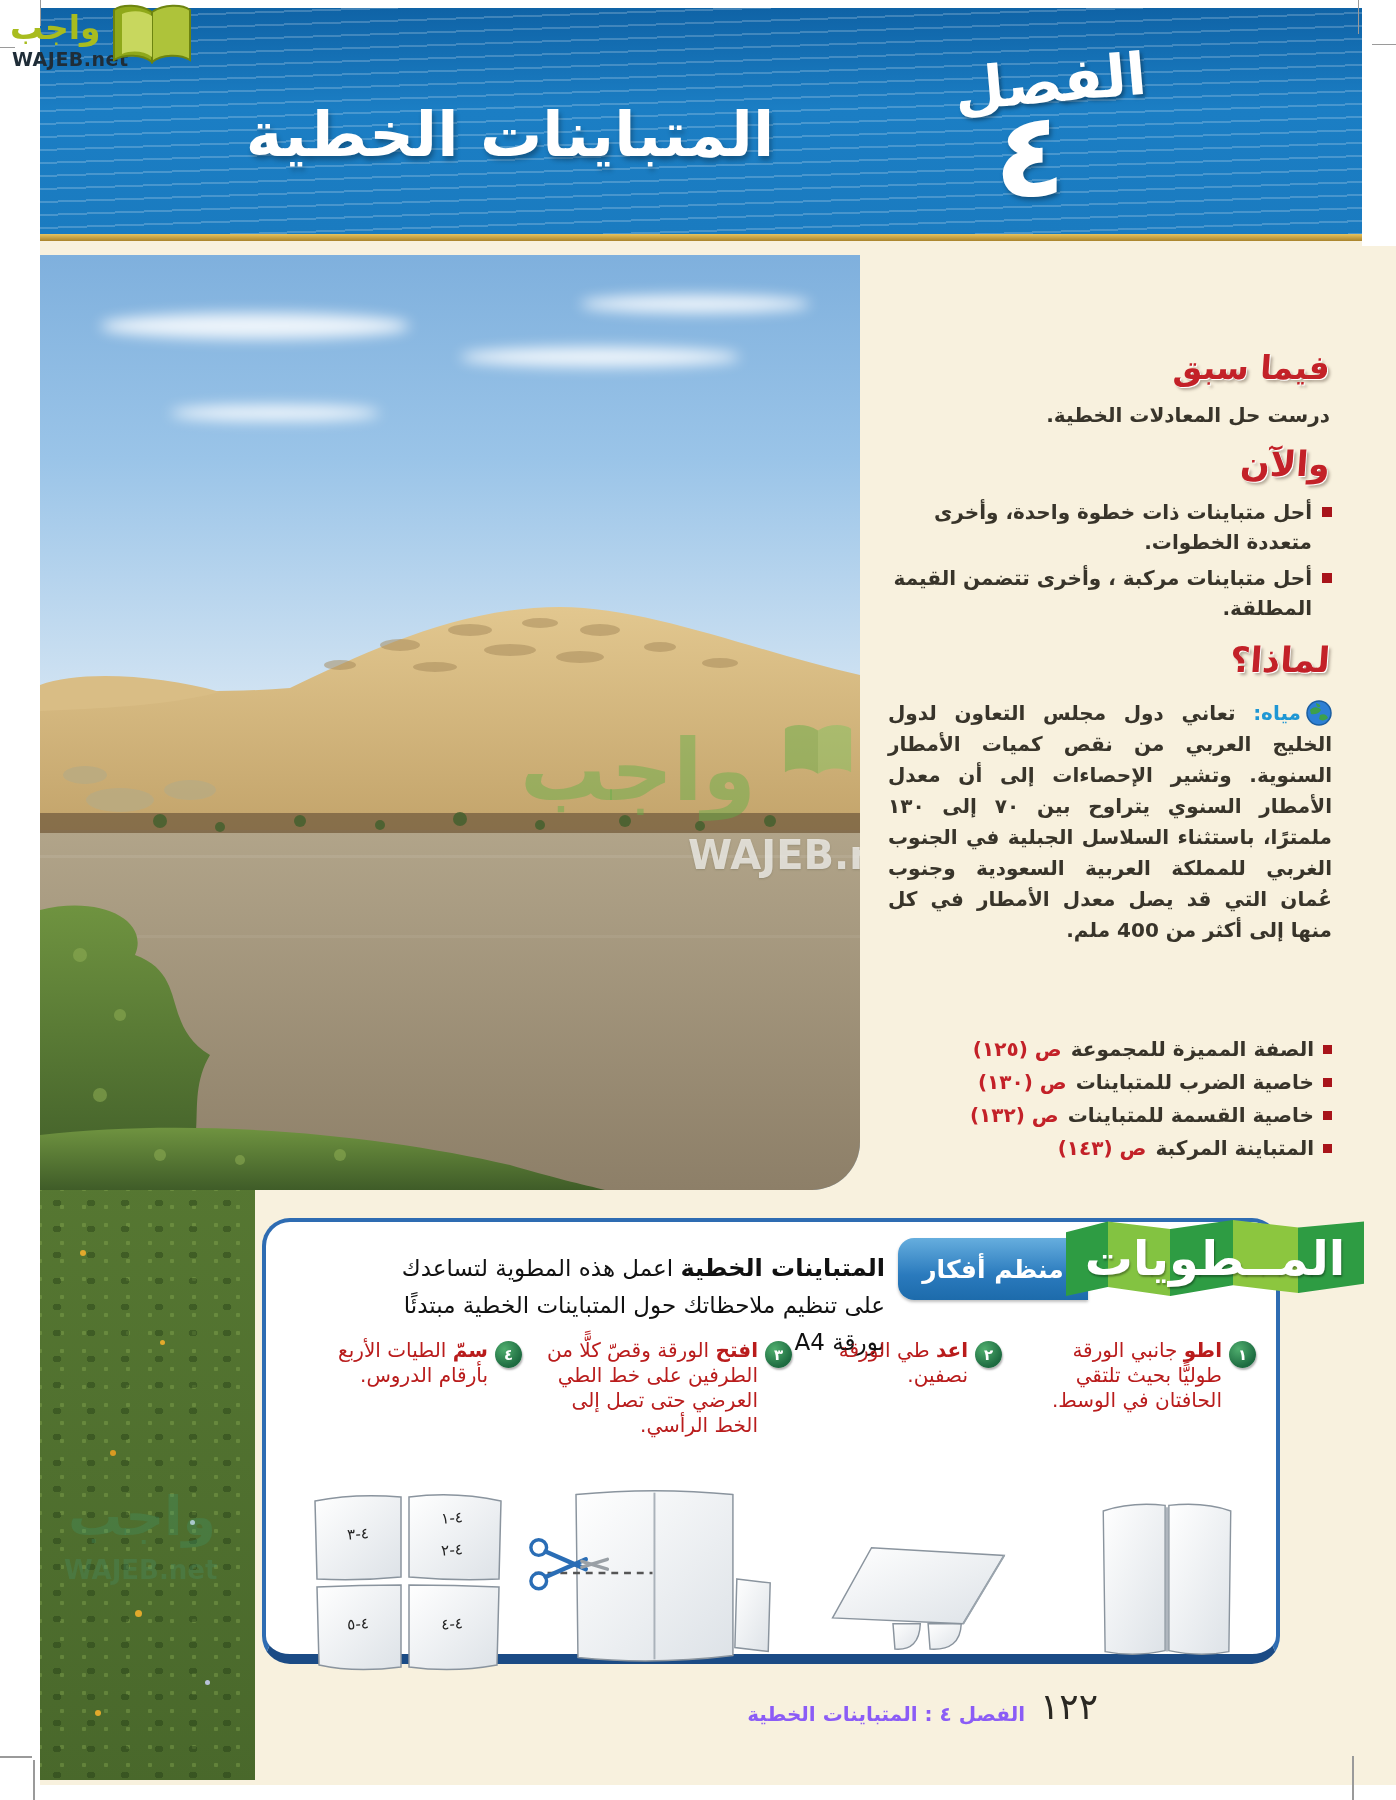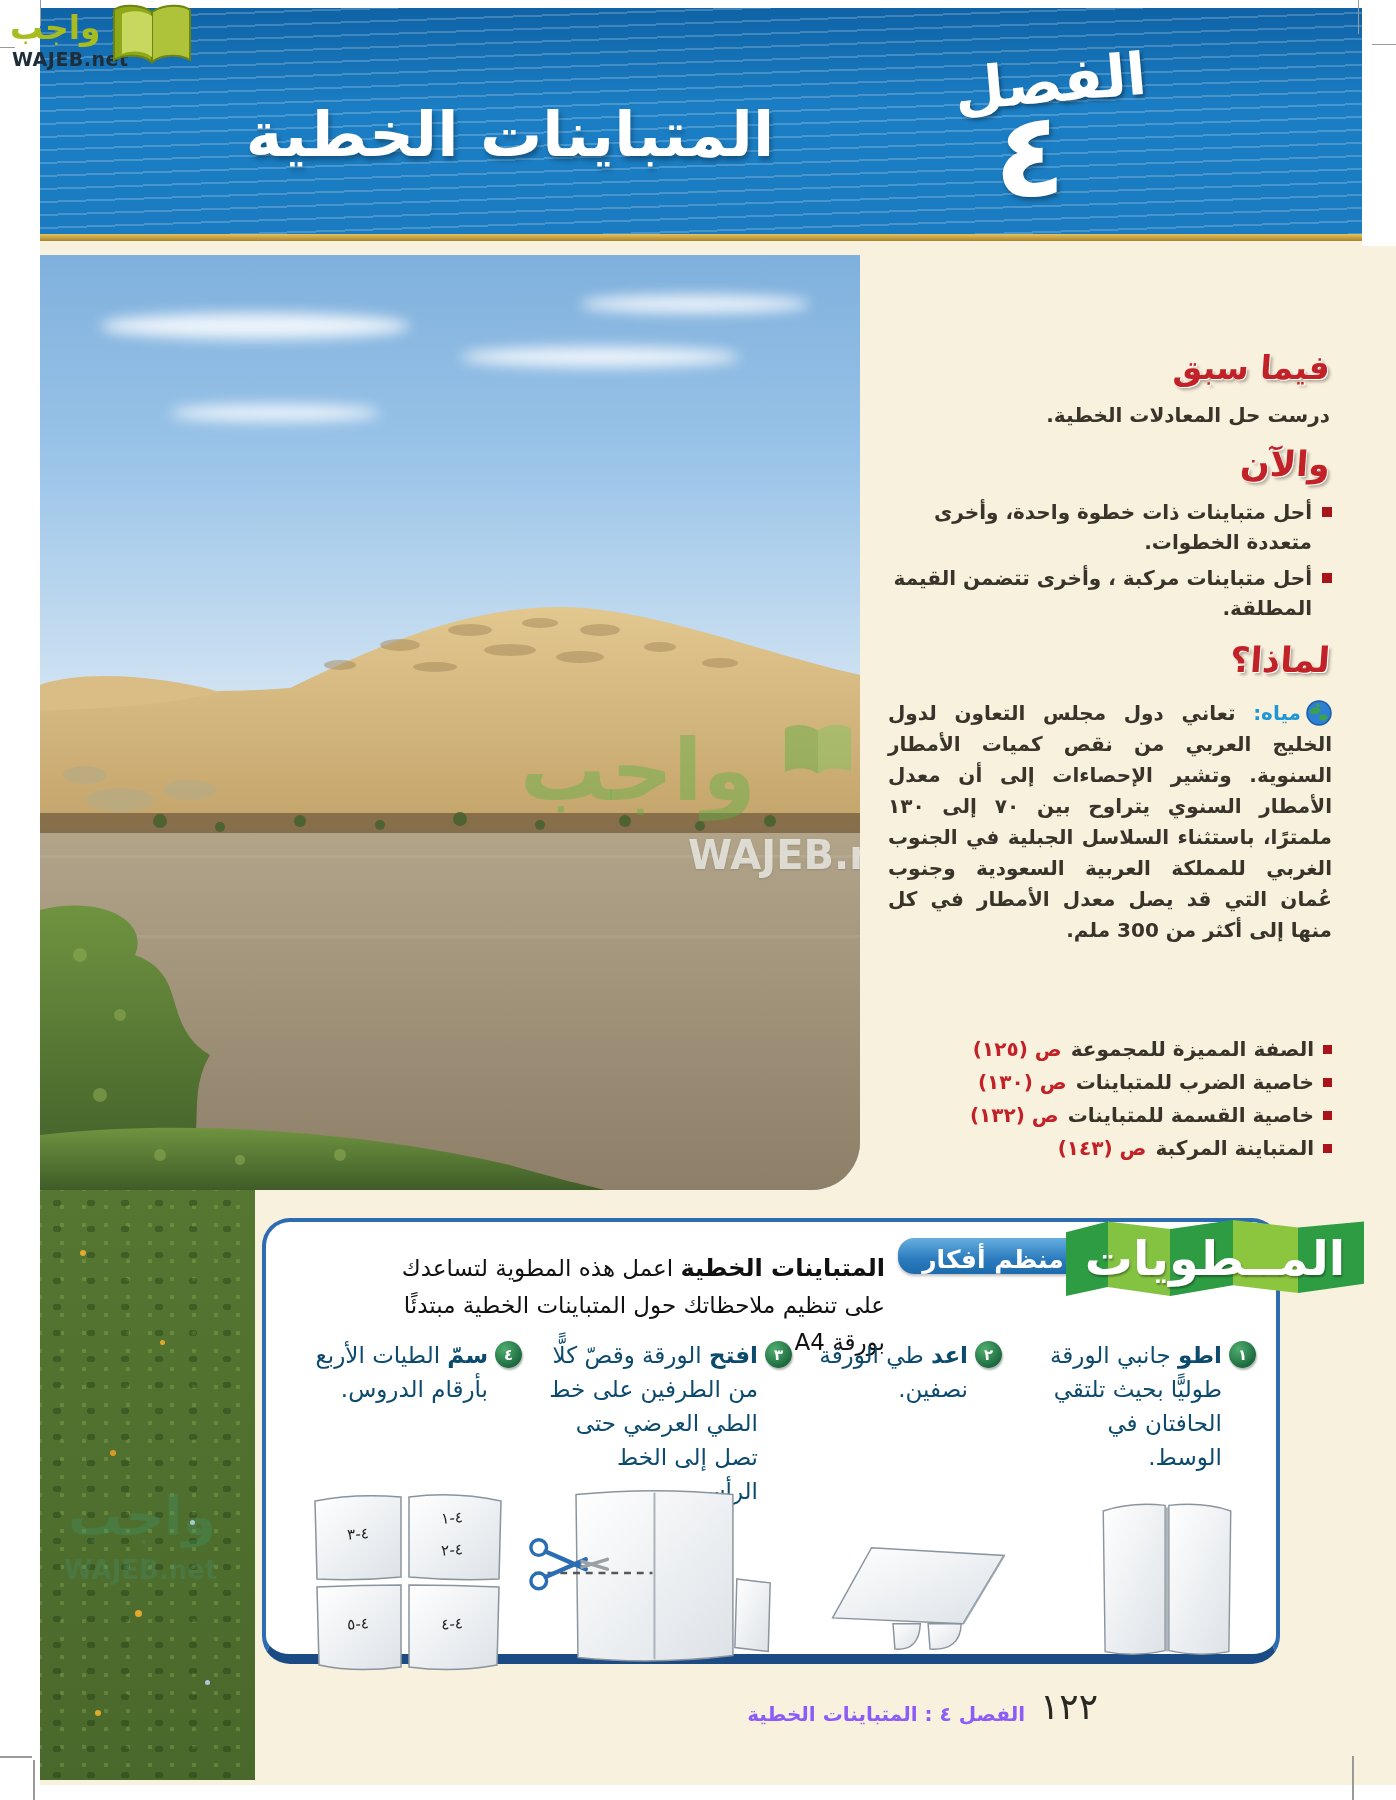--- a/index.html
+++ b/index.html
@@ -65,37 +65,37 @@
   .why-p{font-size:20px;font-weight:bold;color:#38342a;line-height:31px;text-align:justify;}
   .why-label{color:#1f97d4;font-weight:bold;}
   .vocab-h{font-size:24px;font-weight:bold;color:#1f97d4;}
   .vocab-row{display:flex;gap:9px;margin-bottom:9px;align-items:flex-start;}
   .vocab-term{font-size:20px;font-weight:bold;color:#38342a;white-space:nowrap;}
   .vocab-ref{font-size:20px;font-weight:bold;color:#c32128;white-space:nowrap;}
 
   
   .panel{left:262px;top:1218px;width:1018px;height:446px;background:#fff;
     border:4px solid #2e6cb2;border-bottom:10px solid #1b4b85;border-radius:28px;z-index:2;}
-  .tab-blue{left:898px;top:1238px;width:190px;height:36px;z-index:5;
+  .tab-blue{left:898px;top:1238px;width:190px;height:62px;z-index:5;
     background:linear-gradient(180deg,#66aede 0%,#2a7abd 60%,#1d6bab 100%);
-    border-radius:16px 0 0 16px;display:flex;align-items:flex-end;justify-content:center;
+    border-radius:16px 0 0 16px;display:flex;align-items:center;justify-content:center;
     color:#fff;font-weight:bold;font-size:25px;box-shadow:0 2px 3px rgba(0,0,0,.25);}
   .ribbon{left:1066px;top:1220px;width:298px;height:76px;z-index:6;
     background:linear-gradient(90deg,#2e9c43 0 14%,#83c341 14% 35%,#2e9c43 35% 56%,#8cc63f 56% 78%,#2e9c43 78% 100%);
     clip-path:polygon(0 16%,14% 2%,35% 12%,56% 0%,78% 10%,100% 2%,100% 84%,78% 96%,56% 86%,35% 100%,14% 88%,0 100%);
     display:flex;align-items:center;justify-content:center;}
   .ribbon-t{color:#fff;font-weight:bold;font-size:48px;text-shadow:1px 2px 2px rgba(0,0,0,.35);}
   .intro{left:378px;top:1250px;width:507px;font-size:23px;color:#111;line-height:37px;z-index:5;}
   .intro b{font-size:24px;}
   .step{display:flex;gap:7px;z-index:5;}
   .badge{flex:0 0 auto;width:27px;height:27px;border-radius:50%;margin-top:3px;
     background:radial-gradient(circle at 35% 30%,#4fae6e,#1d6b40 70%);
     color:#fff;font-weight:bold;font-size:15px;display:flex;align-items:center;justify-content:center;
     box-shadow:1px 2px 2px rgba(0,0,0,.3);}
-  .step-t{font-size:23px;color:#0c4a6e;line-height:34px;}
+  .step-t{font-size:20px;color:#b91c1c;line-height:25px;}
   .diag{z-index:5;}
   .fold-label{position:absolute;font-size:15px;color:#222;direction:rtl;transform:rotate(-4deg);width:70px;text-align:center;}
 
   
   .footer-ref{left:735px;top:1702px;width:290px;font-size:20px;font-weight:bold;color:#8b5cf6;z-index:3;}
   .page-num{left:1040px;top:1686px;width:100px;font-size:36px;font-weight:normal;color:#2a2822;z-index:3;}
 </style>
 </head>
 <body>
 
@@ -235,21 +235,21 @@
   </div>
 
   <div class="abs sb rtl red-h" style="left:890px;top:640px;width:440px;font-size:35px;">لماذا؟</div>
   <div class="abs sb rtl why-p" style="left:888px;top:698px;width:444px;">
     <svg width="26" height="26" viewBox="0 0 26 26" style="vertical-align:-6px;margin-left:5px;">
       <circle cx="13" cy="13" r="12" fill="#2d7fd4" stroke="#1b5ea0" stroke-width="1.5"></circle>
       <path d="M4 10 C8 6 13 7 15 10 C13 14 8 15 5 14 Z" fill="#3da04b"></path>
       <path d="M14 15 C18 13 21 15 22 18 C19 21 15 21 13 19 Z" fill="#3da04b"></path>
       <path d="M10 3 C13 4 15 5 14 7 C12 8 10 6 10 3 Z" fill="#3da04b"></path>
     </svg><span class="why-label">مياه:</span>
-    <span>تعاني دول مجلس التعاون لدول الخليج العربي من نقص كميات الأمطار السنوية. وتشير الإحصاءات إلى أن معدل الأمطار السنوي يتراوح بين ٧٠ إلى ١٣٠ ملمترًا، باستثناء السلاسل الجبلية في الجنوب الغربي للمملكة العربية السعودية وجنوب عُمان التي قد يصل معدل الأمطار في كل منها إلى أكثر من 300 ملم.</span>
+    <span>تعاني دول مجلس التعاون لدول الخليج العربي من نقص كميات الأمطار السنوية. وتشير الإحصاءات إلى أن معدل الأمطار السنوي يتراوح بين ٧٠ إلى ١٣٠ ملمترًا، باستثناء السلاسل الجبلية في الجنوب الغربي للمملكة العربية السعودية وجنوب عُمان التي قد يصل معدل الأمطار في كل منها إلى أكثر من 400 ملم.</span>
   </div>
 
   <div class="abs sb rtl" style="left:890px;top:1037px;width:442px;">
     <div class="vocab-row">
       <span class="bullet-sq" style="width:9px;height:9px;margin-top:8px;"></span>
       <span class="vocab-term">الصفة المميزة للمجموعة</span>
       <span class="vocab-ref">ص (١٢٥)</span>
     </div>
     <div class="vocab-row">
       <span class="bullet-sq" style="width:9px;height:9px;margin-top:8px;"></span>

